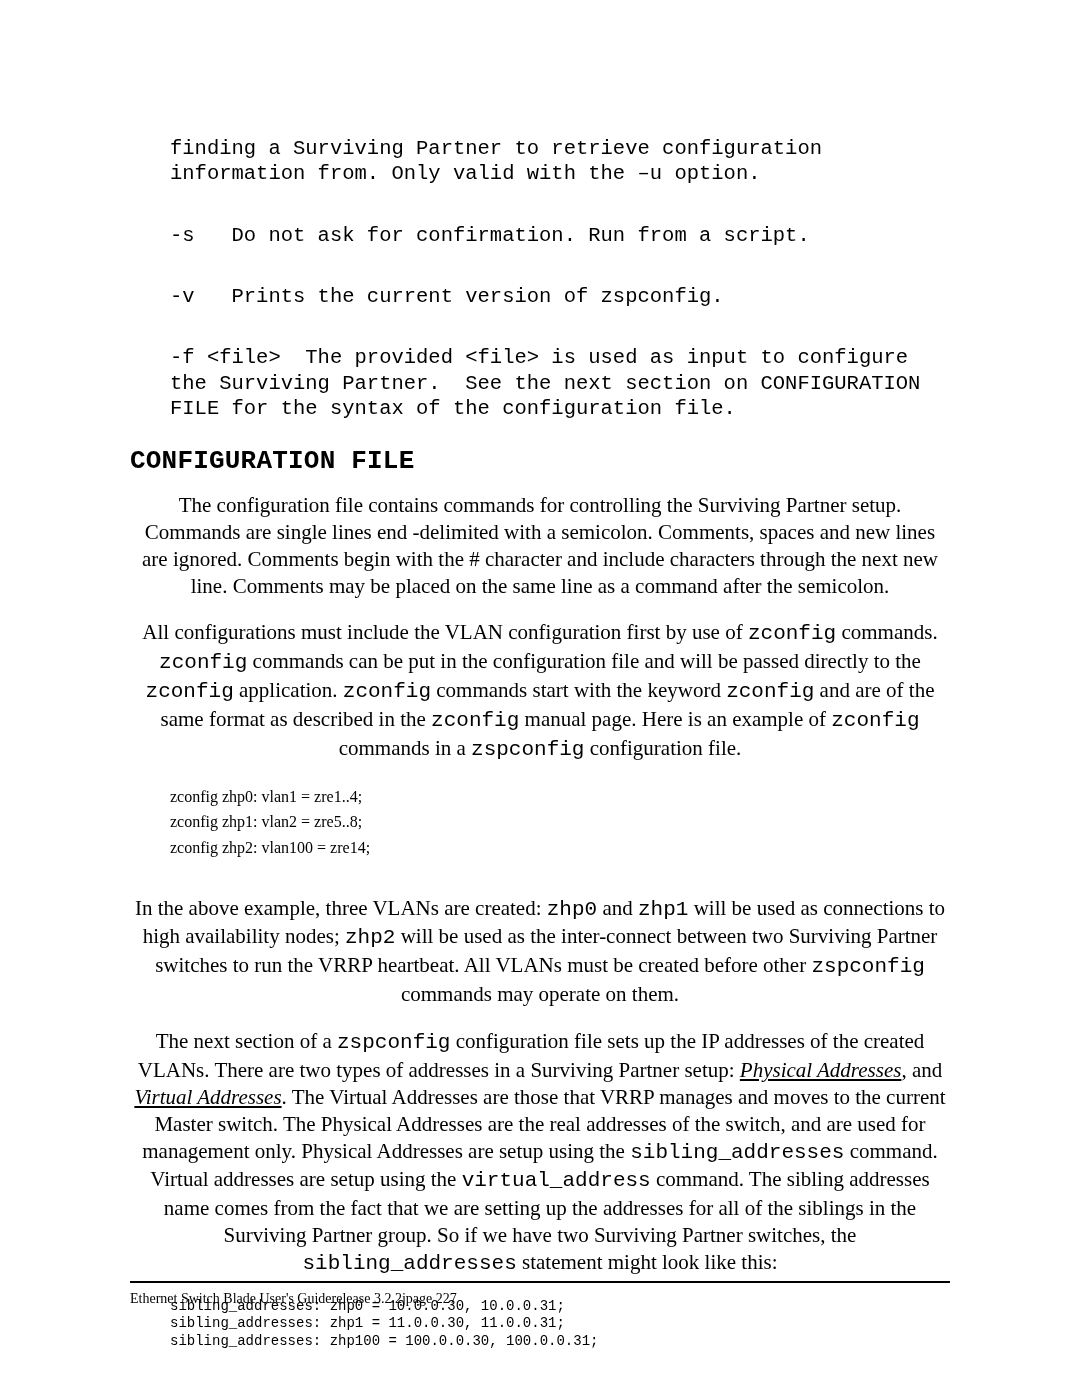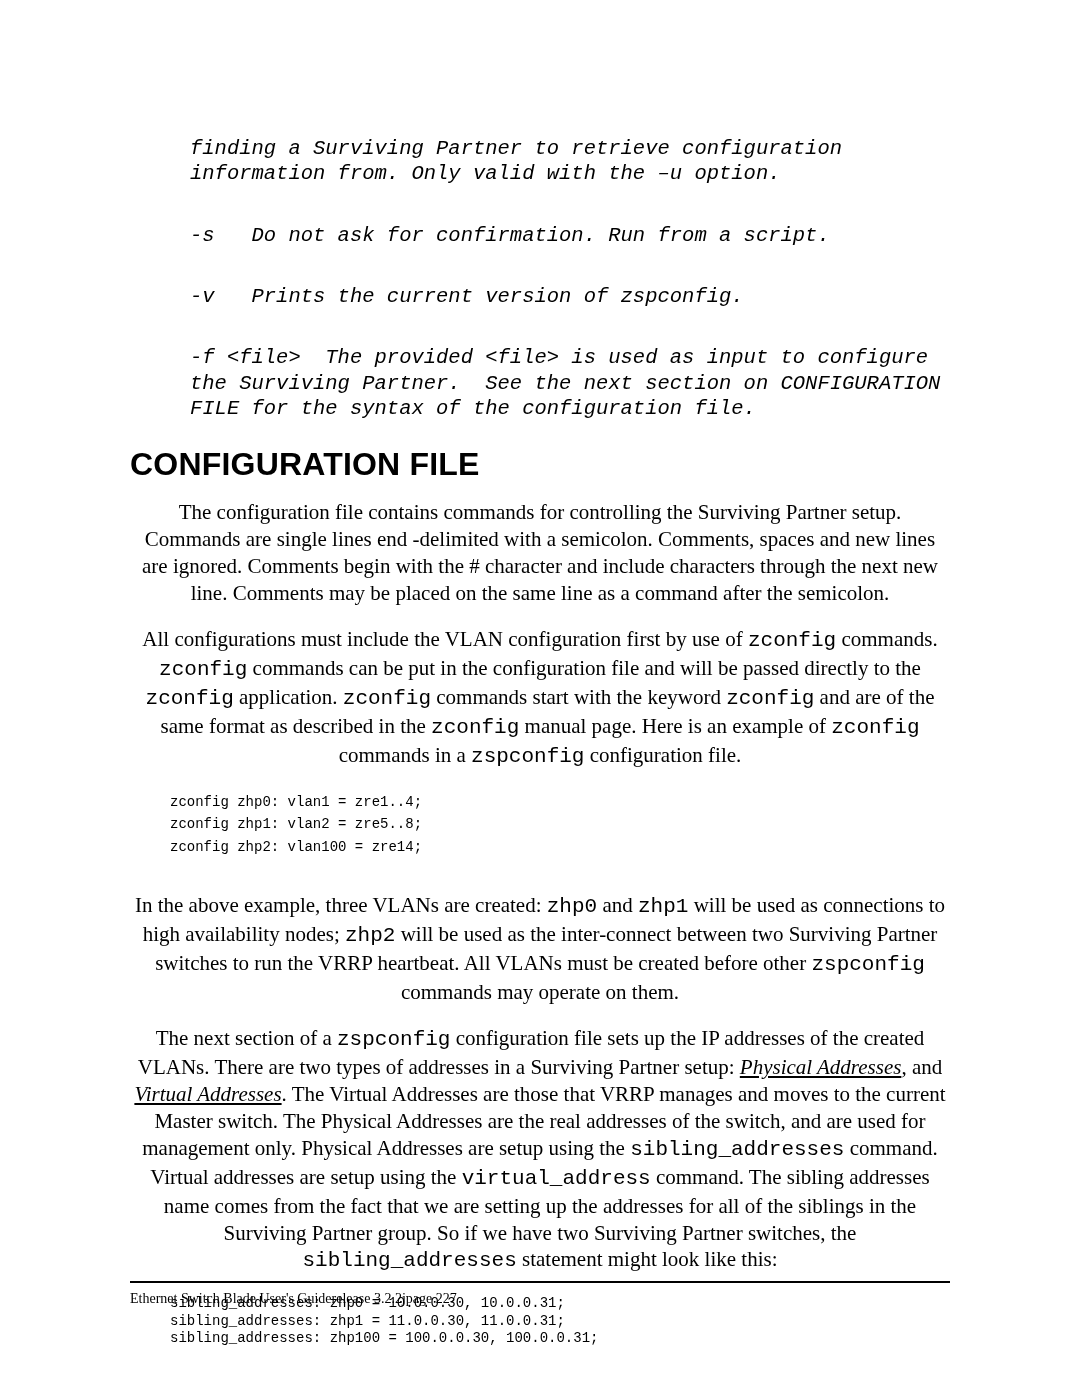--- a/index.html
+++ b/index.html
@@ -21,39 +21,39 @@
     font-size: 20.5px;
     line-height: 1.25;
     white-space: pre-wrap;
     margin-bottom: 24px;
   }
   .mono-block .gap {
     display:block;
     height: 10px;
   }
   h2.section {
-    font-family: Liberation Sans, sans-serif;
+    font-family: Liberation Mono, monospace;
     font-weight: bold;
-    font-size: 32px;
+    font-size: 26px;
     margin: 18px 0 16px 0;
     letter-spacing: 0.2px;
   }
   p.body {
     font-size: 21px;
     line-height: 1.28;
     margin: 0 0 20px 0;
     text-align: center;
   }
   .mono-inline {
     font-family: Liberation Mono, monospace;
   }
   .em { font-style: italic; text-decoration: underline; }
   .code-block {
-    font-family: Liberation Mono, monospace;
-    font-size: 14px;
+    font-family: Liberation Serif, serif;
+    font-size: 16px;
     line-height: 1.6;
     white-space: pre;
     margin: 9px 0 34px 40px;
   }
   .code-block2 {
     font-family: "Courier New", Courier, monospace;
     font-size: 14px;
     line-height: 1.25;
     white-space: pre;
     margin: 6px 0 30px 40px;
@@ -77,21 +77,21 @@
   }
   .footer-left { flex: 0 0 auto; }
   .footer-mid { flex: 0 0 auto; text-align: center; }
   .footer-right { flex: 0 0 auto; text-align: right; }
 </style>
 </head>
 <body>
 
 <div class="page">
 
-  <div class="mono-block" style="margin-left:60px;font-style:italic;">
+  <div class="mono-block" style="margin-left:40px;">
 <span>finding a Surviving Partner to retrieve configuration</span>
 <span>information from. Only valid with the –u option.</span>
 <span class="gap"></span>
 <span>-s   Do not ask for confirmation. Run from a script.</span>
 <span class="gap"></span>
 <span>-v   Prints the current version of zspconfig.</span>
 <span class="gap"></span>
 <span>-f &lt;file&gt;  The provided &lt;file&gt; is used as input to configure</span>
 <span>the Surviving Partner.  See the next section on CONFIGURATION</span>
 <span>FILE for the syntax of the configuration file.</span></div>

